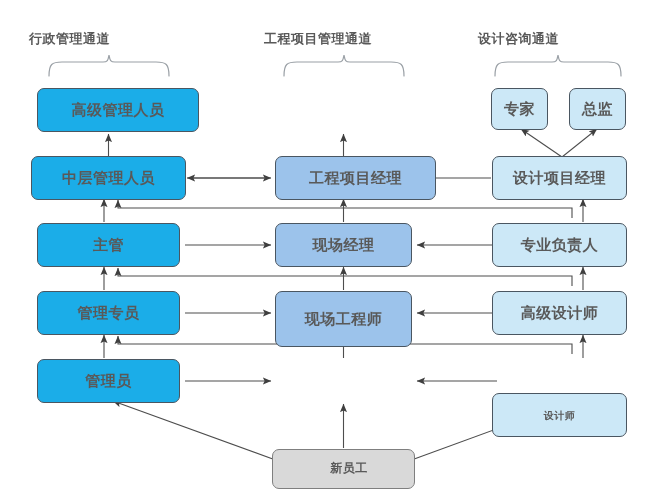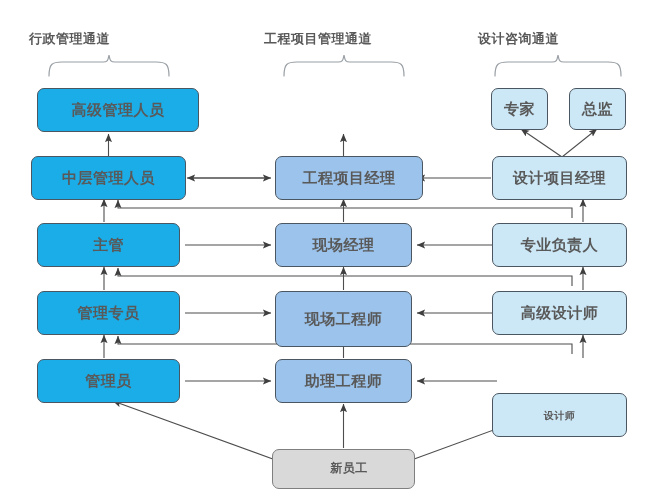--- a/index.html
+++ b/index.html
@@ -125,24 +125,23 @@
   <div class="col-title" style="left:29px; top:30px; width:160px;">行政管理通道</div>
   <div class="col-title" style="left:264px; top:30px; width:160px;">工程项目管理通道</div>
   <div class="col-title" style="left:478px; top:30px; width:160px;">设计咨询通道</div>
 
   <div class="node admin" style="left:37px; top:88px; width:162px; height:44px; font-size:15px;">高级管理人员</div>
   <div class="node admin" style="left:31px; top:156px; width:155px; height:44px; font-size:15px;">中层管理人员</div>
   <div class="node admin" style="left:37px; top:223px; width:143px; height:44px; font-size:15px;">主管</div>
   <div class="node admin" style="left:37px; top:291px; width:143px; height:44px; font-size:15px;">管理专员</div>
   <div class="node admin" style="left:37px; top:359px; width:143px; height:44px; font-size:15px;">管理员</div>
 
-  <div class="node eng" style="left:275px; top:156px; width:148px; height:44px; font-size:15px;text-align:center;">工程项目经理</div>
+  <div class="node eng" style="left:275px; top:156px; width:161px; height:44px; font-size:15px;text-align:center;">工程项目经理</div>
   <div class="node eng" style="left:275px; top:223px; width:137px; height:44px; font-size:15px;">现场经理</div>
   <div class="node eng" style="left:275px; top:291px; width:137px; height:56px; font-size:15px;">现场工程师</div>
-  <div class="node eng" style="left:275px; top:359px; width:137px; height:44px; font-size:15px;">助理工程师</div>
 
   <div class="node design" style="left:491px; top:88px; width:57px; height:42px; font-size:15px;">专家</div>
   <div class="node design" style="left:569px; top:88px; width:57px; height:42px; font-size:15px;">总监</div>
   <div class="node design" style="left:492px; top:156px; width:135px; height:44px; font-size:15px;">设计项目经理</div>
   <div class="node design" style="left:492px; top:223px; width:135px; height:44px; font-size:15px;">专业负责人</div>
   <div class="node design" style="left:492px; top:291px; width:135px; height:44px; font-size:15px;">高级设计师</div>
   <div class="node design" style="left:492px; top:359px; width:135px; height:44px; font-size:10px;margin-top:34px;">设计师</div>
 
   <div class="node entry" style="left:272px; top:449px; width:143px; height:40px; font-size:12px;padding-left:11px;">新员工</div>
 

